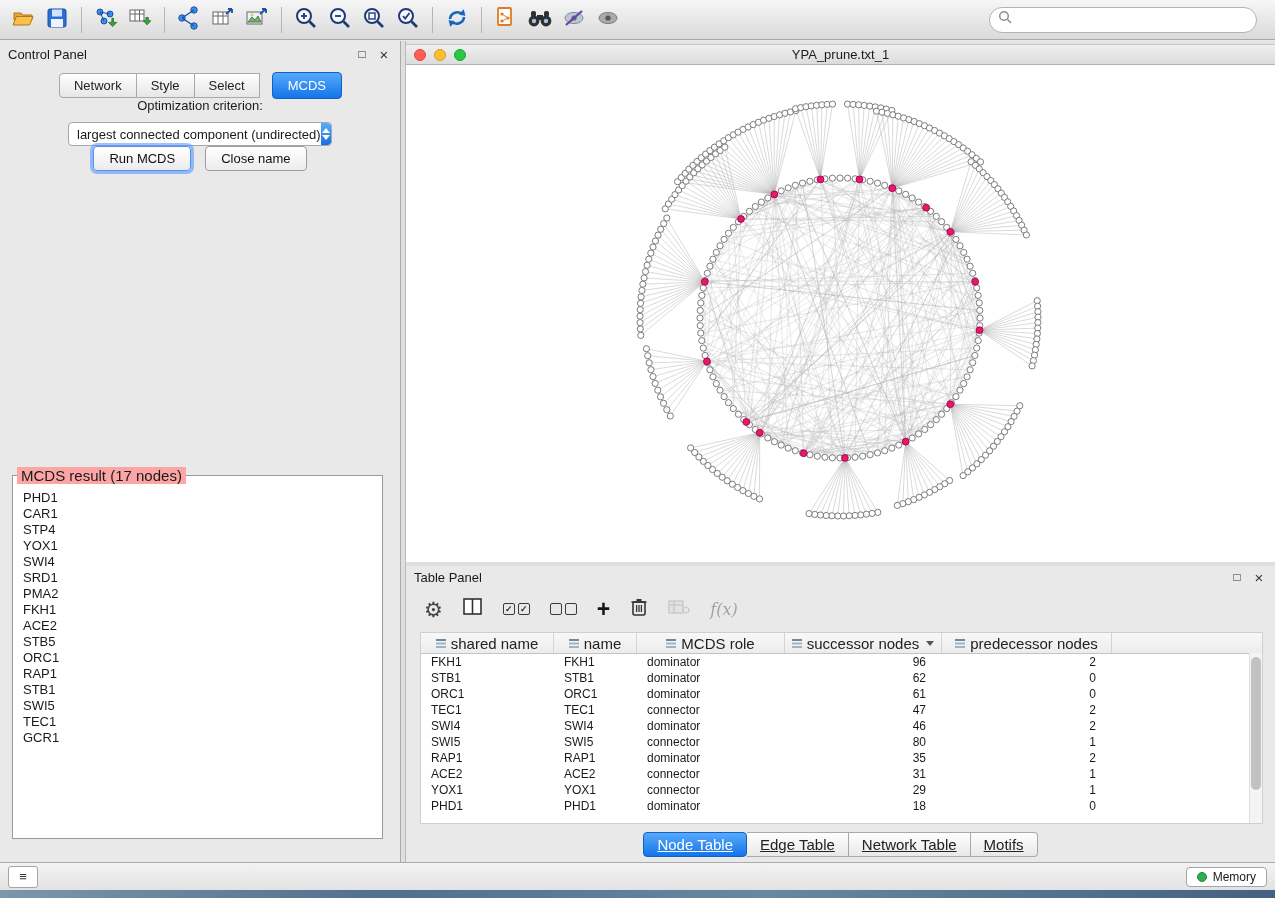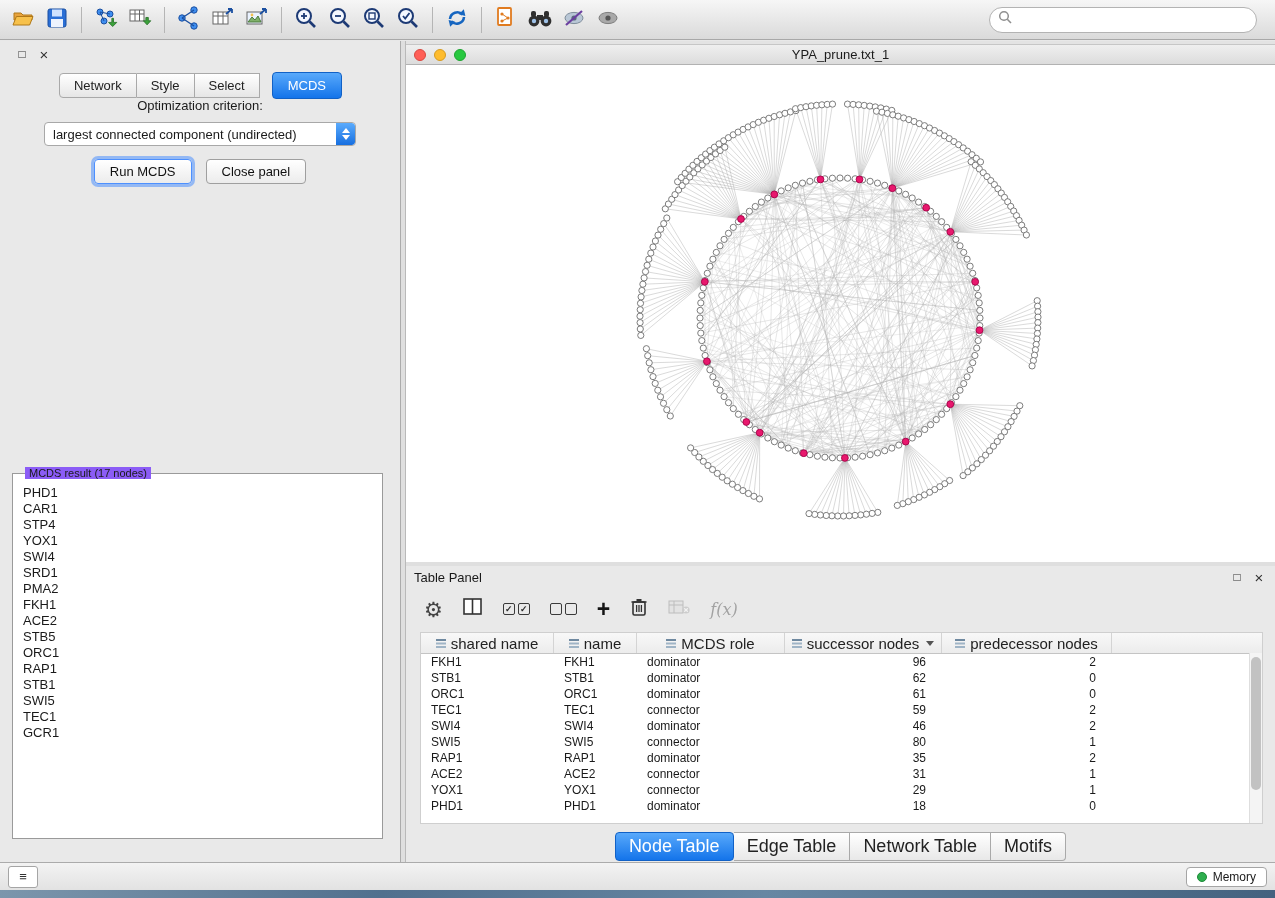--- a/index.html
+++ b/index.html
@@ -25,34 +25,34 @@
   .ph-ico{width:16px;height:16px;display:flex;align-items:center;justify-content:center;
           color:#333;font-size:12px;margin-left:6px;cursor:default;}
   .cp-tabs{display:flex;justify-content:center;margin-top:6px;}
   .cp-tab{font-size:13px;padding:4px 14px;background:linear-gradient(#ffffff,#e6e6e6);
           border:1px solid #a9a9a9;border-left:none;color:#222;cursor:default;}
   .cp-tab:first-child{border-left:1px solid #a9a9a9;border-radius:4px 0 0 4px;}
   .cp-tab:last-child{border-radius:0 4px 4px 0;}
   .cp-tab.active{background:linear-gradient(#58a9fb,#1474ea);color:#fff;border:1px solid #1161c6;
                  border-radius:4px;margin:-1px -1px -1px 12px;padding:5px 15px;}
   .opt-label{text-align:center;font-size:13px;}
-  .combo{width:312px;height:24px;margin:9px auto 0 auto;background:#fff;border:1px solid #a8a8a8;border-radius:4px;
+  .combo{width:264px;height:24px;margin:9px auto 0 auto;background:#fff;border:1px solid #a8a8a8;border-radius:4px;
          display:flex;align-items:center;box-sizing:border-box;overflow:hidden;}
   .combo .combo-text{flex:1;font-size:13px;padding-left:8px;white-space:nowrap;}
   .combo .combo-arrows{width:19px;align-self:stretch;background:linear-gradient(#5aabfd,#176fe0);
          border-radius:0 3px 3px 0;display:flex;flex-direction:column;align-items:center;justify-content:center;gap:2px;}
   .tri-up{width:0;height:0;border-left:4px solid transparent;border-right:4px solid transparent;border-bottom:5px solid #fff;}
   .tri-dn{width:0;height:0;border-left:4px solid transparent;border-right:4px solid transparent;border-top:5px solid #fff;}
-  .cp-buttons{display:flex;justify-content:center;gap:14px;margin-top:13px;}
+  .cp-buttons{display:flex;justify-content:center;gap:14px;}
   .btn{font-size:13px;font-family:"Liberation Sans",sans-serif;background:linear-gradient(#ffffff,#ececec);
        border:1px solid #9f9f9f;border-radius:4px;padding:4px 15px;color:#111;cursor:default;}
   .btn.focused{box-shadow:0 0 0 3px rgba(77,144,254,.55);border-color:#4d90fe;}
   .mcds-fieldset{position:absolute;left:12px;top:426px;width:371px;height:372px;margin:0;
                  border:1px solid #9a9a9a;background:#fff;padding:2px;box-sizing:border-box;}
-  .mcds-fieldset legend{font-size:11px;padding:0 4px;background:#8b5cf6;margin-left:10px;}
+  .mcds-fieldset legend{font-size:15px;padding:0 4px;background:#fca5a5;margin-left:2px;}
   .mcds-list{width:100%;height:100%;background:#fff;overflow:hidden;box-sizing:border-box;padding:4px 8px;}
   .result-item{font-size:13px;line-height:16px;}
 
   
   .split-v{position:absolute;left:401px;top:41px;width:5px;height:821px;background:#dfdfdf;border-right:1px solid #b9b9b9;box-sizing:border-box;}
   .split-h{position:absolute;left:406px;top:562px;width:869px;height:4px;background:#dfdfdf;}
 
   
   .network-panel{position:absolute;left:406px;top:41px;width:869px;height:521px;background:#e3e3e3;}
   .net-titlebar{height:19px;margin-top:3px;background:linear-gradient(#efefef,#dcdcdc);
@@ -87,22 +87,22 @@
   .c-role{width:148px;padding-left:10px;}
   .c-succ{width:157px;text-align:right;padding-right:16px;}
   .c-pred{width:170px;text-align:right;padding-right:16px;}
   .c-fill{flex:1;}
   .th.c-shared,.th.c-name,.th.c-role{padding-left:0;}
   .th.c-succ,.th.c-pred{padding-right:0;text-align:center;justify-content:center;}
   .sort-tri{width:0;height:0;border-left:4px solid transparent;border-right:4px solid transparent;border-top:5px solid #555;margin-left:2px;}
   .vscroll{position:absolute;right:0;top:20px;bottom:0;width:12px;background:#f4f4f4;border-left:1px solid #dedede;}
   .vscroll .thumb{position:absolute;left:1px;right:1px;top:4px;height:78%;background:#c2c2c2;border-radius:5px;}
   .bt-tabs{display:flex;justify-content:center;margin-top:8px;}
-  .bt-tab{font-size:18px;padding:3px 13px;background:linear-gradient(#ffffff,#e8e8e8);
-          border:1px solid #a9a9a9;border-left:none;color:#222;cursor:default;}
+  .bt-tab{font-size:15px;padding:3px 13px;background:linear-gradient(#ffffff,#e8e8e8);
+          border:1px solid #a9a9a9;border-left:none;color:#222;cursor:default;text-decoration:underline;}
   .bt-tab:first-child{border-left:1px solid #a9a9a9;border-radius:4px 0 0 4px;}
   .bt-tab:last-child{border-radius:0 4px 4px 0;}
   .bt-tab.active{background:linear-gradient(#58a9fb,#1474ea);color:#fff;border:1px solid #1161c6;border-radius:4px;}
 
   
   .statusbar{position:absolute;left:0;top:862px;width:1275px;height:28px;
              background:linear-gradient(#f3f3f3,#e2e2e2);border-top:1px solid #ababab;
              display:flex;align-items:center;padding:0 8px;box-sizing:border-box;}
   .hamburger-btn{width:28px;height:20px;background:#fff;border:1px solid #a5a5a5;border-radius:3px;
                  display:flex;align-items:center;justify-content:center;font-size:13px;color:#333;}
@@ -290,20 +290,21 @@
             <circle cx="6" cy="6" r="4.3" fill="none" stroke="#8f8f8f" stroke-width="1.5"></circle>
             <line x1="9.3" y1="9.3" x2="13" y2="13" stroke="#8f8f8f" stroke-width="1.6"></line>
           </svg>
       </span>
       <input placeholder="" style="">
     </div>
   </div>
 
   <div class="control-panel">
     <div class="panel-header">
+      <span class="ph-title">Control Panel</span>
       <span class="ph-ico">□</span>
       <span class="ph-ico" style="font-size:15px;">×</span>
     </div>
 
     <div class="cp-tabs">
       <span class="cp-tab">Network</span>
       <span class="cp-tab">Style</span>
       <span class="cp-tab">Select</span>
       <span class="cp-tab active">MCDS</span>
     </div>
@@ -313,21 +314,21 @@
     <div class="combo">
       <span class="combo-text">largest connected component (undirected)</span>
       <span class="combo-arrows">
         <span class="tri-up"></span>
           <span class="tri-dn"></span>
       </span>
     </div>
 
     <div class="cp-buttons">
       <button class="btn focused">Run MCDS</button>
-      <button class="btn">Close panel</button>
+      <button class="btn">Close name</button>
     </div>
 
     <fieldset class="mcds-fieldset">
       <legend>MCDS result (17 nodes)</legend>
       <div class="mcds-list">
           <div class="result-item">PHD1</div>
           <div class="result-item">CAR1</div>
           <div class="result-item">STP4</div>
           <div class="result-item">YOX1</div>
           <div class="result-item">SWI4</div>
@@ -1339,21 +1340,21 @@
             <div class="tcell c-name">ORC1</div>
             <div class="tcell c-role">dominator</div>
             <div class="tcell c-succ">61</div>
             <div class="tcell c-pred">0</div>
             <div class="tcell c-fill"></div>
           </div>
           <div class="trow">
             <div class="tcell c-shared">TEC1</div>
             <div class="tcell c-name">TEC1</div>
             <div class="tcell c-role">connector</div>
-            <div class="tcell c-succ">59</div>
+            <div class="tcell c-succ">47</div>
             <div class="tcell c-pred">2</div>
             <div class="tcell c-fill"></div>
           </div>
           <div class="trow">
             <div class="tcell c-shared">SWI4</div>
             <div class="tcell c-name">SWI4</div>
             <div class="tcell c-role">dominator</div>
             <div class="tcell c-succ">46</div>
             <div class="tcell c-pred">2</div>
             <div class="tcell c-fill"></div>

